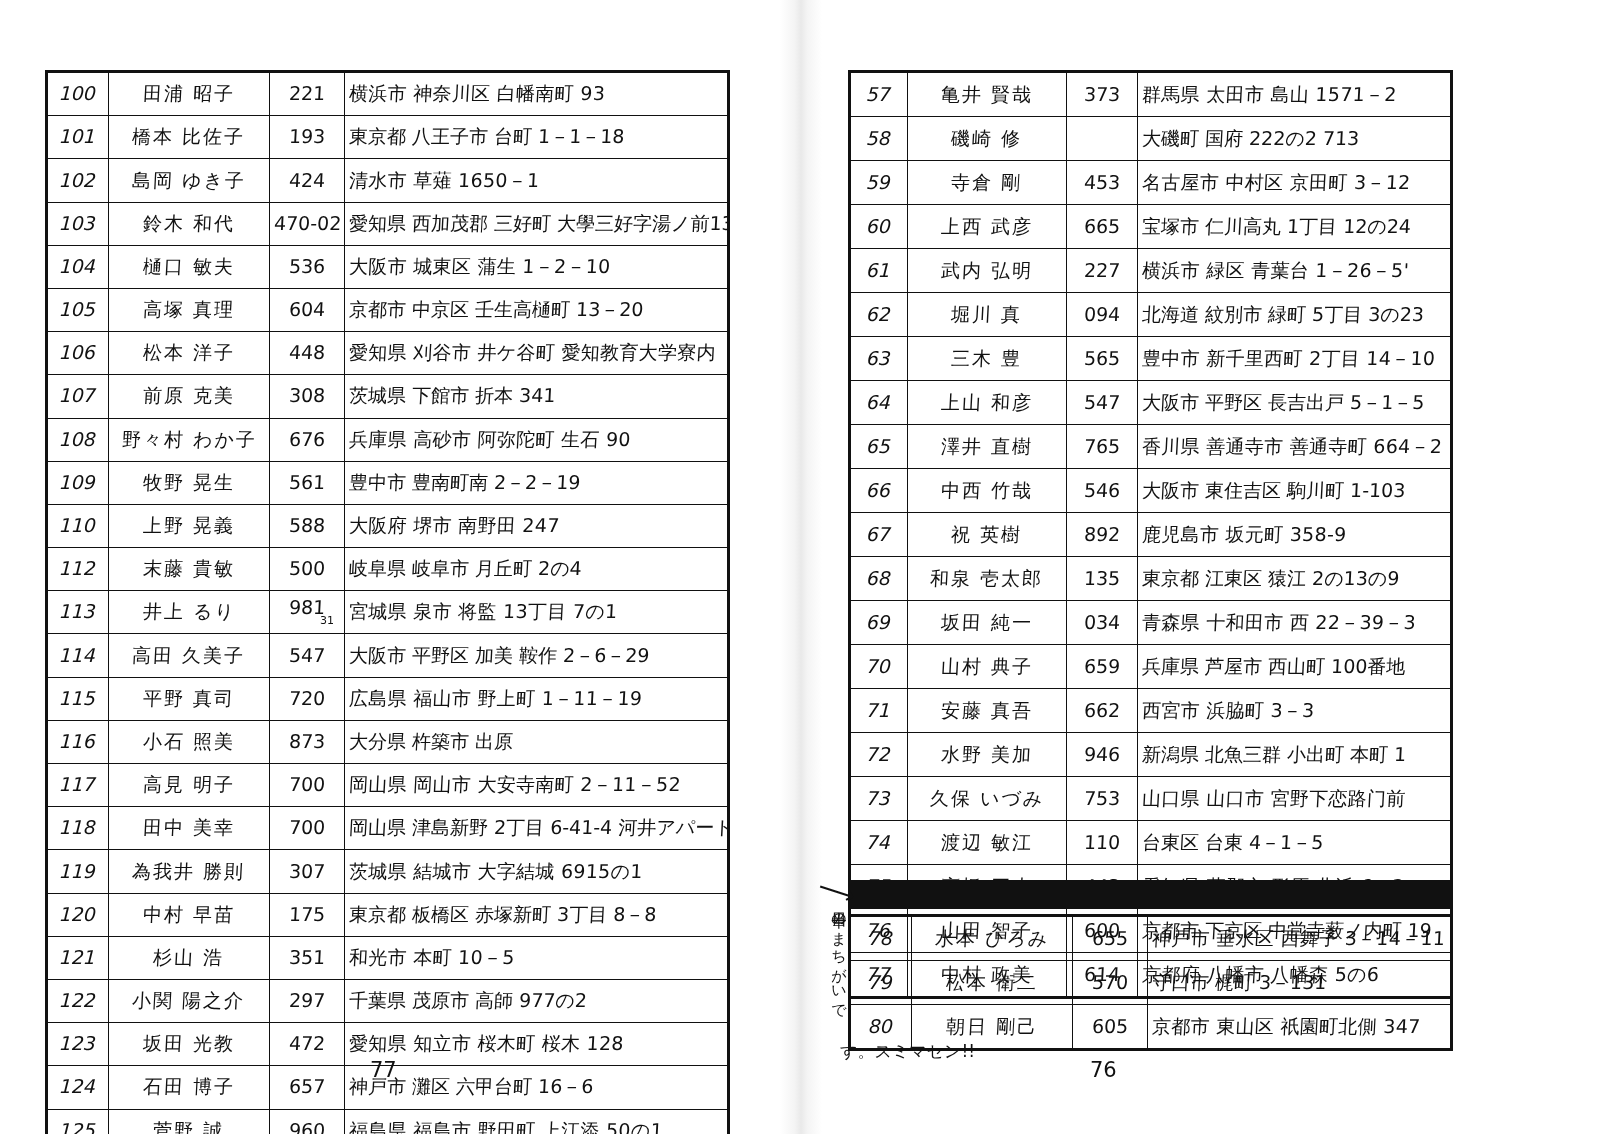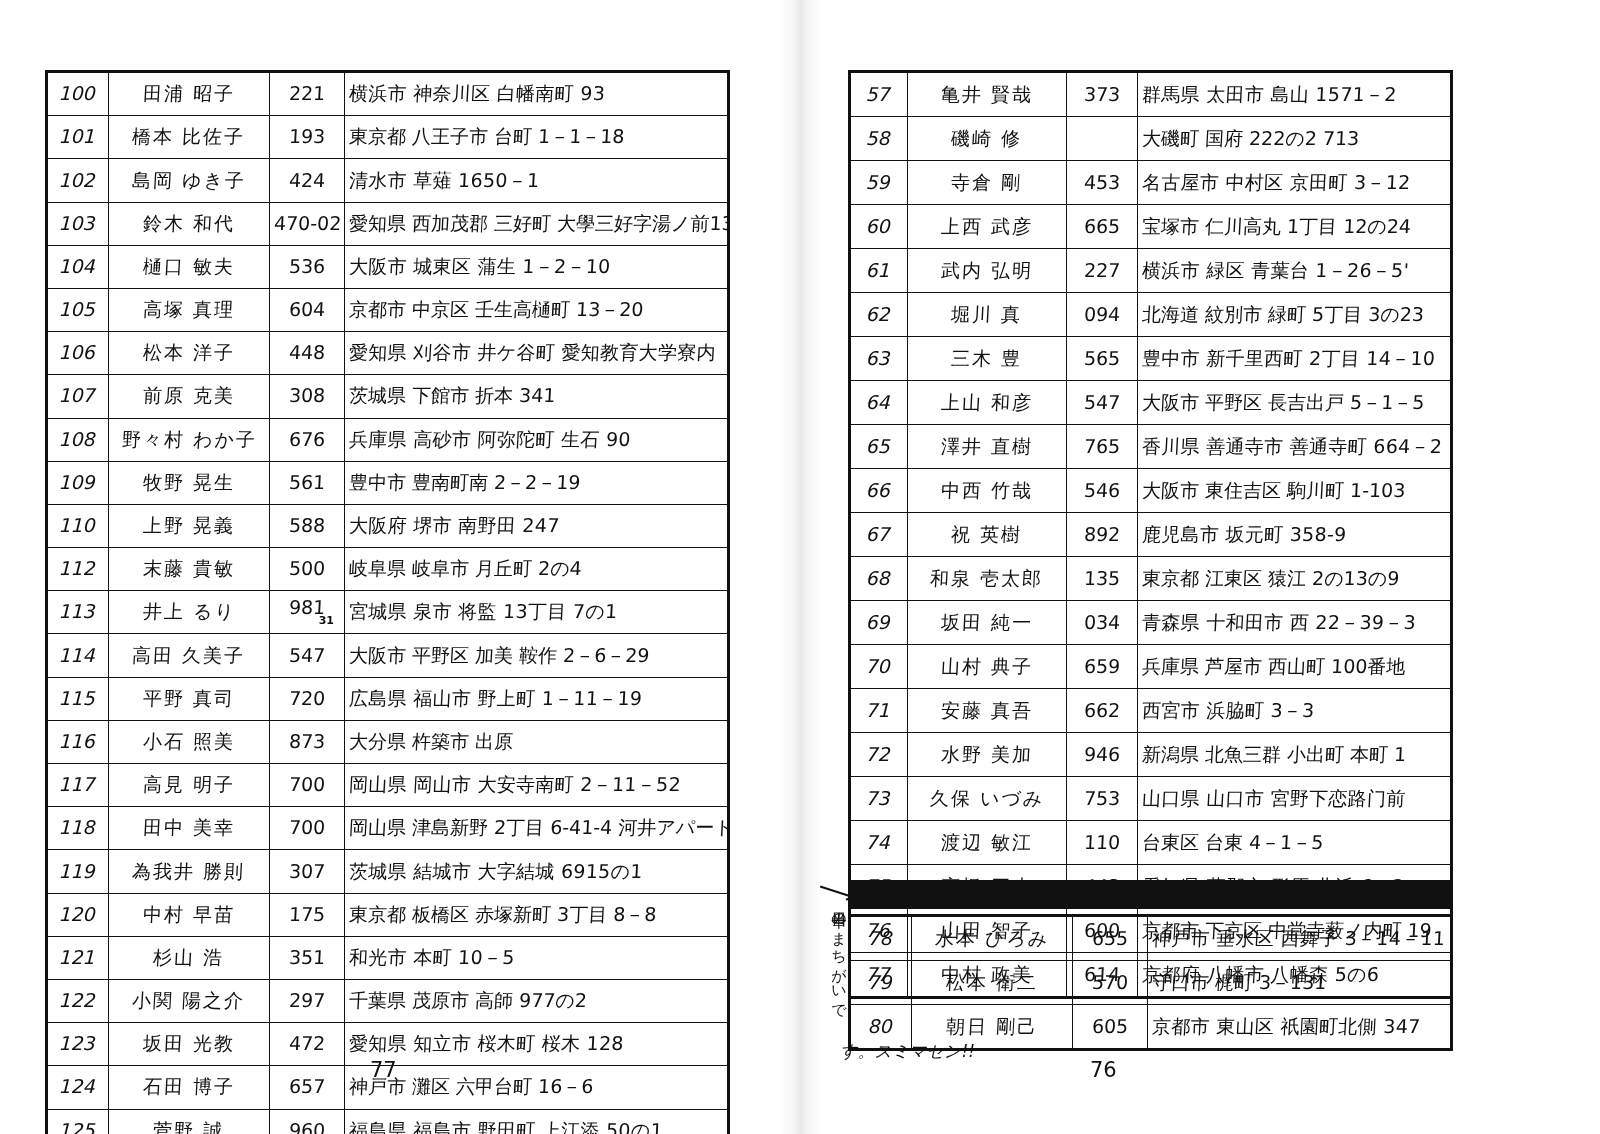--- a/index.html
+++ b/index.html
@@ -92,21 +92,20 @@
     transform: skewX(-3deg);
   }
 
   .code-sub {
     display: block;
     font-size: 11px;
     line-height: 1;
     text-align: right;
     margin-top: -3px;
     padding-right: 6px;
-    font-weight: bold;
   }
 
   
   .redaction {
     position: absolute;
     left: 848px;
     top: 880px;
     width: 605px;
     height: 28px;
     background: #111;
@@ -149,21 +148,20 @@
     top: 876px;
     font-size: 26px;
     color: #111;
     transform: rotate(18deg);
   }
   .margin-note-bottom {
     position: absolute;
     left: 840px;
     top: 1040px;
     font-size: 17px;
-    font-style: italic;
     color: #111;
     white-space: nowrap;
   }
 
   
   tr:nth-child(odd) .c-addr { letter-spacing: 0.3px; }
 </style>
 </head>
 <body>
 

